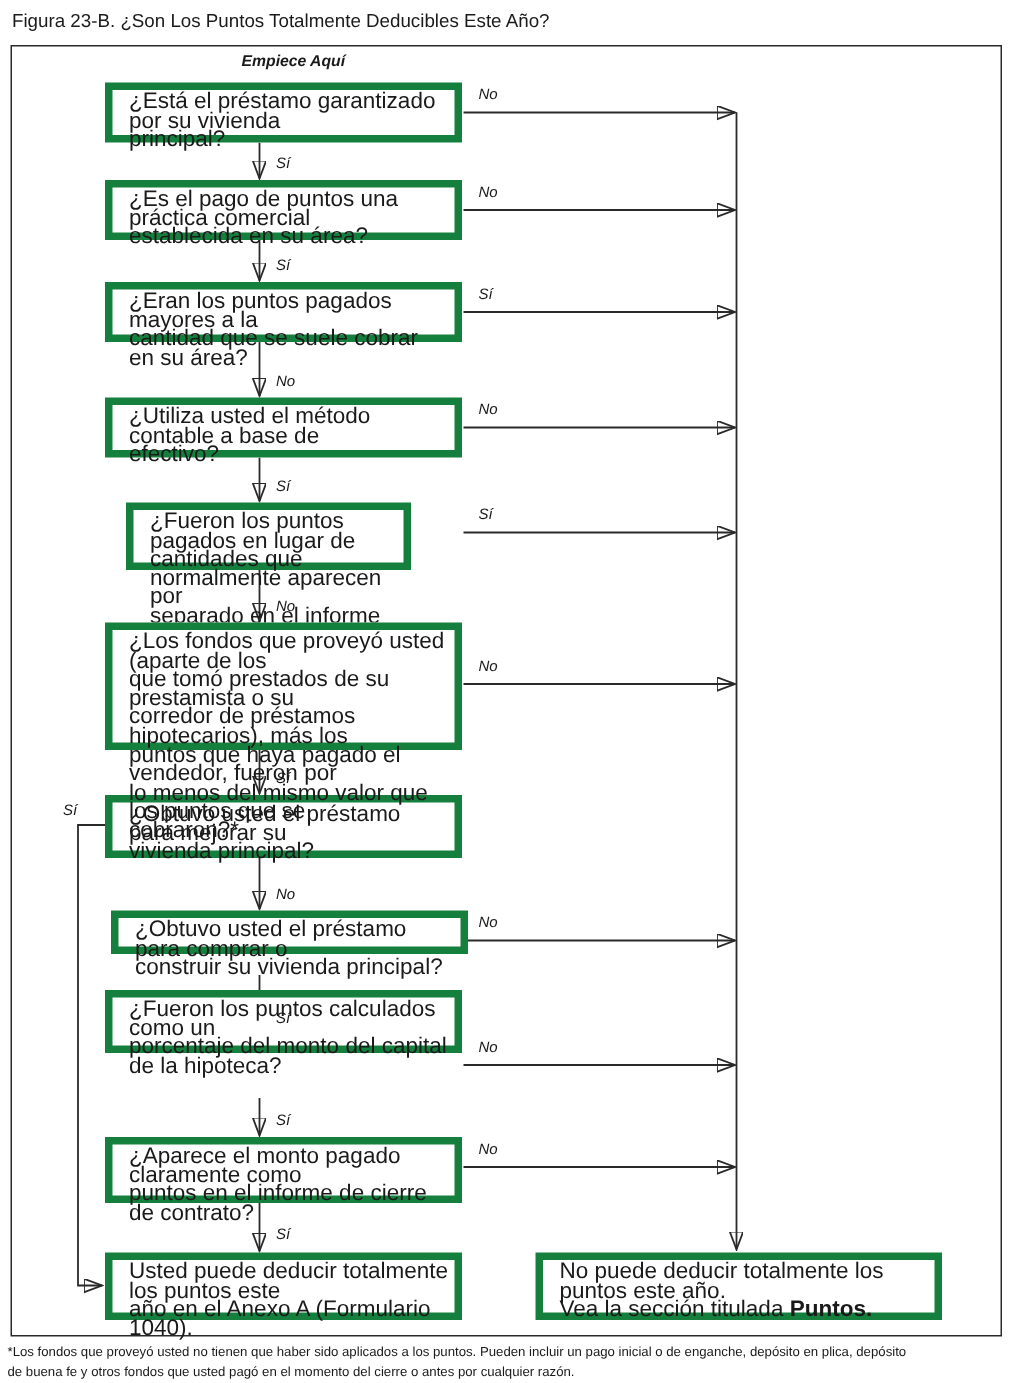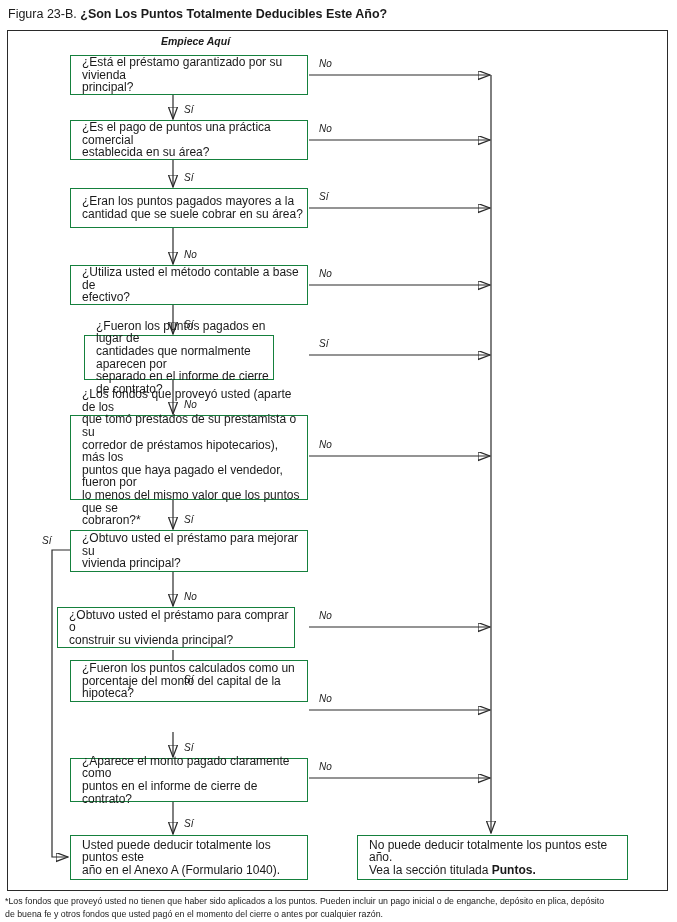--- a/index.html
+++ b/index.html
@@ -1,26 +1,26 @@
 <!DOCTYPE html>
 <html><head>
 <meta charset="utf-8">
 <style>
   html,body{margin:0;padding:0;background:#fff;}
   .page{
     position:relative;width:677px;height:922px;background:#fff;
     font-family:"Liberation Sans", sans-serif;color:#1a1a1a;overflow:hidden;
   }
   .fig-title{position:absolute;left:8px;top:7px;font-size:12.5px;color:#1a1a1a;white-space:nowrap;}
-  .fig-title .t-main{font-weight:bold;}
+  .fig-title .t-main{font-weight:normal;}
   .chart-frame{position:absolute;left:7px;top:30px;width:659px;height:859px;border:1px solid #2a2a2a;background:#fff;}
   .start-label{position:absolute;left:133px;top:35px;font-size:10.5px;font-weight:bold;font-style:italic;margin-left:28px;}
   .qbox{
-    position:absolute;border:1px solid #15803d;background:#fff;box-sizing:border-box;
-    display:flex;align-items:center;font-size:12px;line-height:12.6px;
+    position:absolute;border:5px solid #15803d;background:#fff;box-sizing:border-box;
+    display:flex;align-items:flex-start;font-size:15px;line-height:12.6px;
     padding:2px 4px 2px 11px;
   }
   .qtext{white-space:pre-line;}
   .edge-label{position:absolute;font-size:10px;font-style:italic;white-space:nowrap;}
   .footnote{
     position:absolute;left:5px;top:895px;width:670px;
     font-size:8.8px;line-height:12.8px;white-space:pre-line;color:#1a1a1a;
   }
   svg.connectors{position:absolute;left:0;top:0;pointer-events:none;}
   svg.connectors path{stroke:#2a2a2a;stroke-width:1.2;fill:none;}
@@ -99,21 +99,21 @@
 vivienda principal?</div>
     </div>
   <div class="qbox" style="left:70px;top:415px;width:238px;height:85px">
       <div class="qtext">¿Los fondos que proveyó usted (aparte de los
 que tomó prestados de su prestamista o su
 corredor de préstamos hipotecarios), más los
 puntos que haya pagado el vendedor, fueron por
 lo menos del mismo valor que los puntos que se
 cobraron?*</div>
     </div>
-  <div class="qbox" style="left:57px;top:607px;width:238px;height:41px">
+  <div class="qbox" style="left:74px;top:607px;width:238px;height:29px">
       <div class="qtext">¿Obtuvo usted el préstamo para comprar o
 construir su vivienda principal?</div>
     </div>
   <div class="qbox" style="left:70px;top:660px;width:238px;height:42px">
       <div class="qtext">¿Fueron los puntos calculados como un
 porcentaje del monto del capital de la hipoteca?</div>
     </div>
   <div class="qbox" style="left:70px;top:758px;width:238px;height:44px">
       <div class="qtext">¿Aparece el monto pagado claramente como
 puntos en el informe de cierre de contrato?</div>

